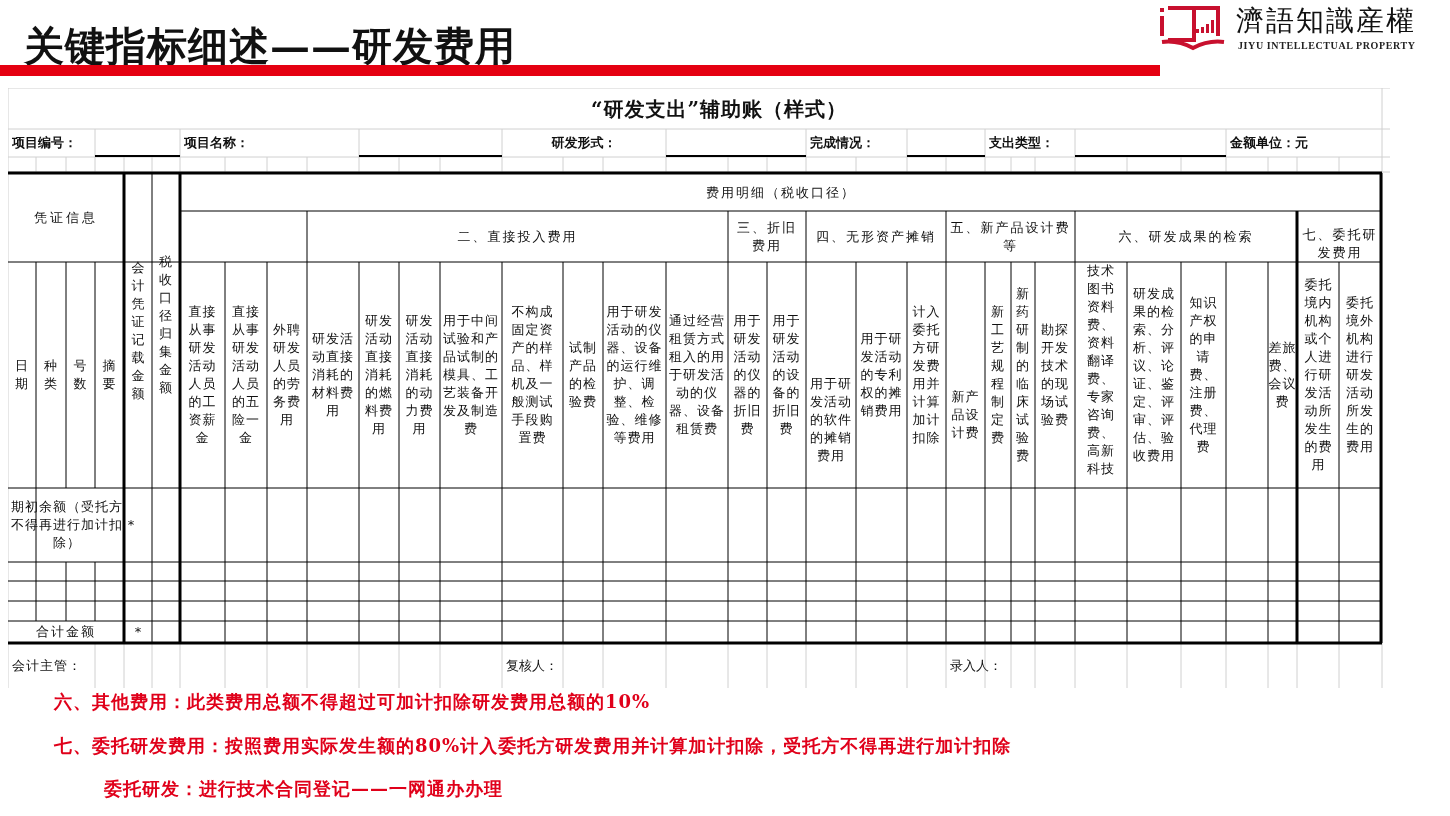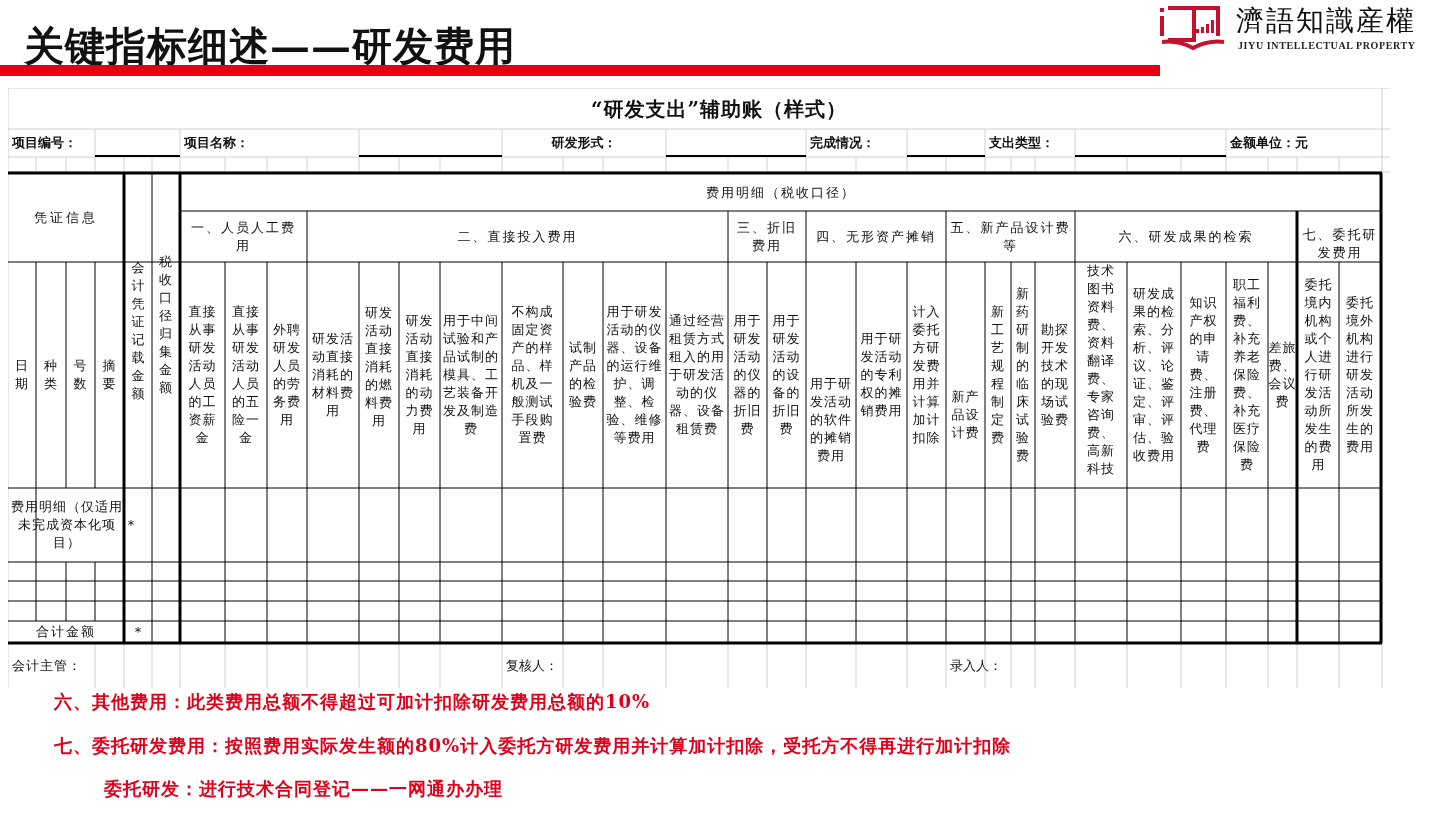--- a/index.html
+++ b/index.html
@@ -230,34 +230,33 @@
   <div class="abs cell-text" style="left:0;top:86px;width:116px;height:88px;letter-spacing:3px;">凭证信息</div>
   <div class="abs cell-text vtext" style="left:0;top:174px;width:28px;height:226px;">日期</div>
   <div class="abs cell-text vtext" style="left:28px;top:174px;width:30px;height:226px;">种类</div>
   <div class="abs cell-text vtext" style="left:58px;top:174px;width:29px;height:226px;">号数</div>
   <div class="abs cell-text vtext" style="left:87px;top:174px;width:29px;height:226px;">摘要</div>
   <div class="abs cell-text vtext" style="left:117px;top:86px;width:27px;height:314px;">会计凭证记载金额</div>
   <div class="abs cell-text vtext" style="left:144px;top:80px;width:28px;height:314px;">税收口径归集金额</div>
 
   <div class="abs cell-text" style="left:172px;top:86px;width:1202px;height:37px;letter-spacing:2px;">费用明细（税收口径）</div>
 
-  <div class="abs cell-text" style="left:176px;top:123px;width:119px;height:51px;letter-spacing:2px;">一、人员人工费用</div>
   <div class="abs cell-text" style="left:299px;top:123px;width:421px;height:51px;letter-spacing:2px;">二、直接投入费用</div>
   <div class="abs cell-text" style="left:722px;top:123px;width:74px;height:51px;letter-spacing:2px;">三、折旧费用</div>
   <div class="abs cell-text" style="left:798px;top:123px;width:140px;height:51px;letter-spacing:2px;">四、无形资产摊销</div>
   <div class="abs cell-text" style="left:942px;top:123px;width:121px;height:51px;letter-spacing:2px;">五、新产品设计费等</div>
   <div class="abs cell-text" style="left:1067px;top:123px;width:222px;height:51px;letter-spacing:2px;">六、研发成果的检索</div>
   <div class="abs cell-text" style="left:1291px;top:130px;width:82px;height:51px;letter-spacing:2px;border-radius:14px;">七、委托研发费用</div>
 
   <div class="abs cell-text vtext" style="left:172px;top:174px;width:45px;height:226px;">直接从事研发活动人员的工资薪金</div>
   <div class="abs cell-text vtext" style="left:217px;top:174px;width:42px;height:226px;">直接从事研发活动人员的五险一金</div>
   <div class="abs cell-text vtext" style="left:259px;top:174px;width:40px;height:226px;">外聘研发人员的劳务费用</div>
 
   <div class="abs cell-text vtext" style="left:299px;top:174px;width:52px;height:226px;">研发活动直接消耗的材料费用</div>
-  <div class="abs cell-text vtext" style="left:351px;top:166px;width:40px;height:226px;">研发活动直接消耗的燃料费用</div>
+  <div class="abs cell-text vtext" style="left:351px;top:174px;width:40px;height:226px;">研发活动直接消耗的燃料费用</div>
   <div class="abs cell-text vtext" style="left:391px;top:174px;width:41px;height:226px;">研发活动直接消耗的动力费用</div>
   <div class="abs cell-text vtext" style="left:432px;top:174px;width:62px;height:226px;">用于中间试验和产品试制的模具、工艺装备开发及制造费</div>
   <div class="abs cell-text vtext" style="left:494px;top:174px;width:61px;height:226px;">不构成固定资产的样品、样机及一般测试手段购置费</div>
   <div class="abs cell-text vtext" style="left:555px;top:174px;width:40px;height:226px;">试制产品的检验费</div>
   <div class="abs cell-text vtext" style="left:595px;top:174px;width:63px;height:226px;">用于研发活动的仪器、设备的运行维护、调整、检验、维修等费用</div>
   <div class="abs cell-text vtext" style="left:658px;top:174px;width:62px;height:226px;">通过经营租赁方式租入的用于研发活动的仪器、设备租赁费</div>
 
   <div class="abs cell-text vtext" style="left:720px;top:174px;width:39px;height:226px;">用于研发活动的仪器的折旧费</div>
   <div class="abs cell-text vtext" style="left:759px;top:174px;width:39px;height:226px;">用于研发活动的设备的折旧费</div>
 
@@ -266,27 +265,26 @@
   <div class="abs cell-text vtext" style="left:899px;top:174px;width:39px;height:226px;">计入委托方研发费用并计算加计扣除</div>
 
   <div class="abs cell-text vtext" style="left:938px;top:174px;width:39px;height:246px;margin-top:30px;">新产品设计费</div>
   <div class="abs cell-text vtext" style="left:977px;top:174px;width:26px;height:226px;padding:0 4px;">新工艺规程制定费</div>
   <div class="abs cell-text vtext" style="left:1003px;top:174px;width:24px;height:226px;padding:0 4px;">新药研制的临床试验费</div>
   <div class="abs cell-text vtext" style="left:1027px;top:174px;width:40px;height:226px;">勘探开发技术的现场试验费</div>
 
   <div class="abs cell-text vtext" style="left:1067px;top:174px;width:52px;height:226px;align-items:flex-start;padding:0 8px;">技术图书资料费、资料翻译费、专家咨询费、高新科技</div>
   <div class="abs cell-text vtext" style="left:1119px;top:174px;width:54px;height:226px;">研发成果的检索、分析、评议、论证、鉴定、评审、评估、验收费用</div>
   <div class="abs cell-text vtext" style="left:1173px;top:174px;width:45px;height:226px;">知识产权的申请费、注册费、代理费</div>
-  <div class="abs cell-text vtext" style="left:1218px;top:174px;width:42px;height:226px;">职工福利费、补充养老保险费、补充医疗保险费</div>
   <div class="abs cell-text vtext" style="left:1260px;top:174px;width:29px;height:226px;padding:0 6px;">差旅费、会议费</div>
 
   <div class="abs cell-text vtext" style="left:1290px;top:174px;width:41px;height:226px;">委托境内机构或个人进行研发活动所发生的费用</div>
   <div class="abs cell-text vtext" style="left:1331px;top:174px;width:42px;height:226px;">委托境外机构进行研发活动所发生的费用</div>
 
-  <div class="abs cell-text" style="left:2px;top:400px;width:114px;height:74px;letter-spacing:1px;">费用明细（仅适用未完成资本化项目）</div>
+  <div class="abs cell-text" style="left:2px;top:400px;width:114px;height:74px;letter-spacing:1px;">期初余额（受托方不得再进行加计扣除）</div>
   <div class="abs cell-text" style="left:116px;top:400px;width:14px;height:74px;">*</div>
   <div class="abs" style="left:172px;top:400px;width:1202px;height:74px;"></div>
   <div class="abs" style="left:0;top:474px;width:1374px;height:19px;"></div>
   <div class="abs" style="left:0;top:493px;width:1374px;height:20px;"></div>
   <div class="abs" style="left:0;top:513px;width:1374px;height:20px;"></div>
   <div class="abs cell-text" style="left:0;top:533px;width:116px;height:22px;letter-spacing:2px;">合计金额</div>
   <div class="abs cell-text" style="left:116px;top:533px;width:28px;height:22px;">*</div>
 
   <div class="abs cell-text" style="left:4px;top:558px;width:100px;height:40px;justify-content:flex-start;letter-spacing:1px;">会计主管：</div>
   <div class="abs cell-text" style="left:498px;top:558px;width:100px;height:40px;justify-content:flex-start;">复核人：</div>

